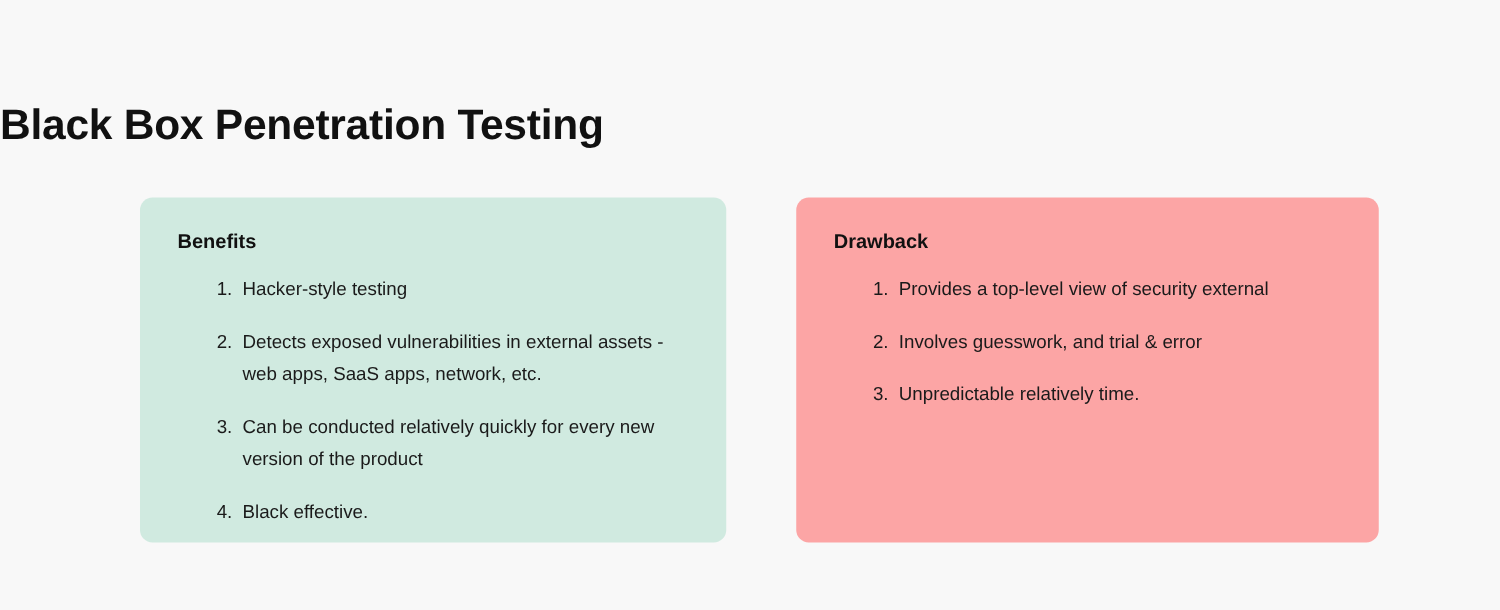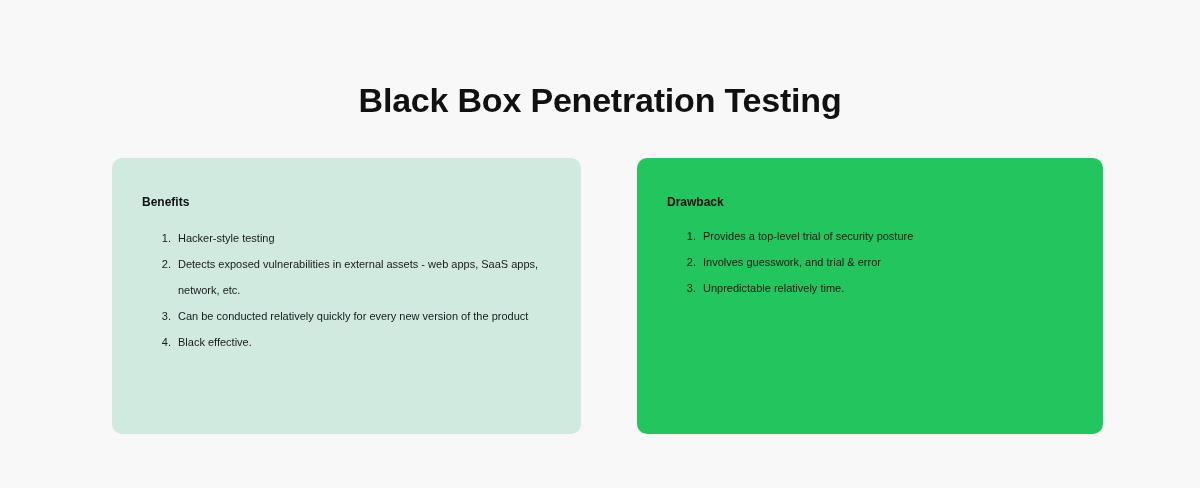--- a/index.html
+++ b/index.html
@@ -20,21 +20,21 @@
     width: 1200px;
     height: 488px;
     box-sizing: border-box;
   }
 
   .page-title {
     position: absolute;
     top: 57px;
     left: 0;
     width: 1200px;
-    text-align: center;
+    text-align: left;
     font-size: 34px;
     font-weight: bold;
     letter-spacing: -0.2px;
     color: #111111;
     line-height: 1.2;
   }
 
   .cards {
     position: absolute;
     top: 158px;
@@ -54,48 +54,48 @@
 
   .card-benefits {
     left: 0;
     width: 469px;
     background: #d0eae0;
   }
 
   .card-drawback {
     left: 525px;
     width: 466px;
-    background: #22c55e;
+    background: #fca5a5;
   }
 
   .card-heading {
-    font-size: 12px;
+    font-size: 16px;
     font-weight: bold;
     color: #111111;
     line-height: 1.2;
-    margin: 11px 0 16px 0;
+    margin: 0 0 16px 0;
   }
 
   .card-drawback .card-heading {
     margin-bottom: 14px;
   }
 
   .card-list {
     margin: 0;
     padding: 0 0 0 32px;
     list-style-position: outside;
     list-style-type: decimal;
   }
 
   .card-list li {
-    font-size: 11px;
+    font-size: 15px;
     line-height: 26px;
     color: #1a1a1a;
     padding-left: 4px;
-    margin: 0;
+    margin: 16px;
   }
 </style>
 </head>
 <body>
 
 <div class="page">
 
   <h1 class="page-title">Black Box Penetration Testing</h1>
 
   <div class="cards">
@@ -106,20 +106,20 @@
         <li>Hacker-style testing</li>
         <li>Detects exposed vulnerabilities in external assets - web apps, SaaS apps, network, etc.</li>
         <li>Can be conducted relatively quickly for every new version of the product</li>
         <li>Black effective.</li>
       </ol>
     </section>
 
     <section class="card card-drawback">
       <h2 class="card-heading">Drawback</h2>
       <ol class="card-list">
-        <li>Provides a top-level trial of security posture</li>
+        <li>Provides a top-level view of security external</li>
         <li>Involves guesswork, and trial &amp; error</li>
         <li>Unpredictable relatively time.</li>
       </ol>
     </section>
 
   </div>
 </div>
 
 </body></html>

